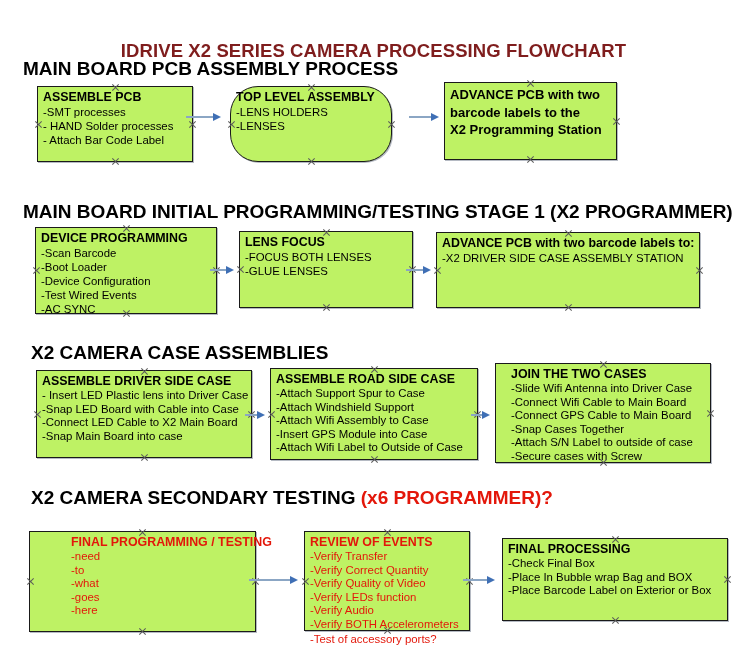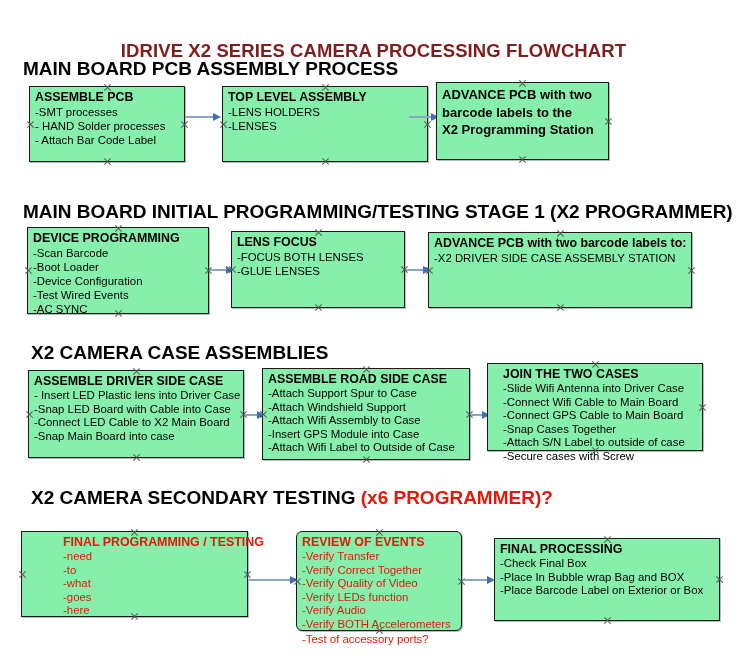--- a/index.html
+++ b/index.html
@@ -40,26 +40,27 @@
     color: #000;
     white-space: nowrap;
   }
   .section-heading .accent {
     color: #e3170a;
   }
 
   
   .node {
     position: absolute;
-    background: #86efac;
+    background: #bef264;
     border: 1.3px solid #1a1a1a;
     box-sizing: border-box;
     box-shadow: 1px 1px 0 rgba(120,130,145,0.55);
     padding: 3px 4px 2px 5px;
     overflow: visible;
+    margin-left: 8px;
   }
   .node .node-title {
     font-size: 12.4px;
     font-weight: bold;
     line-height: 15px;
     white-space: nowrap;
     color: #000;
   }
   .node .node-line {
     font-size: 11.4px;
@@ -153,21 +154,21 @@
   <span class="handle" style="left:50%; top:100%;"></span>
   <span class="handle" style="left:0; top:50%;"></span>
   <span class="handle" style="left:100%; top:50%;"></span>
 </div>
 
 <div class="connector" style="left:186px; top:112px; width:35px;">
   <span class="shaft"></span>
   <span class="head"></span>
 </div>
 
-<div class="node" style="left:222px; top:86px; width:206px; height:76px;">
+<div class="node" style="left:222px; top:86px; width:162px; height:76px;border-radius:28px;">
   <div class="node-title">TOP LEVEL ASSEMBLY</div>
   <div class="node-line">-LENS HOLDERS</div>
   <div class="node-line">-LENSES</div>
   <span class="handle" style="left:50%; top:0;"></span>
   <span class="handle" style="left:50%; top:100%;"></span>
   <span class="handle" style="left:0; top:50%;"></span>
   <span class="handle" style="left:100%; top:50%;"></span>
 </div>
 
 <div class="connector" style="left:409px; top:112px; width:30px;">
@@ -262,59 +263,59 @@
   <span class="handle" style="left:50%; top:100%;"></span>
   <span class="handle" style="left:0; top:50%;"></span>
   <span class="handle" style="left:100%; top:50%;"></span>
 </div>
 
 <div class="connector" style="left:471px; top:410px; width:19px;">
   <span class="shaft"></span>
   <span class="head"></span>
 </div>
 
-<div class="node tight" style="left:487px; top:363px; width:216px; height:88px;padding-left:15px;">
+<div class="node tight" style="left:487px; top:363px; width:216px; height:100px;padding-left:15px;">
   <div class="node-title">JOIN THE TWO CASES</div>
   <div class="node-line">-Slide Wifi Antenna into Driver Case</div>
   <div class="node-line">-Connect Wifi Cable to Main Board</div>
   <div class="node-line">-Connect GPS Cable to Main Board</div>
   <div class="node-line">-Snap Cases Together</div>
   <div class="node-line">-Attach S/N Label to outside of case</div>
   <div class="node-line">-Secure cases with Screw</div>
   <span class="handle" style="left:50%; top:0;"></span>
   <span class="handle" style="left:50%; top:100%;"></span>
   <span class="handle" style="left:100%; top:50%;"></span>
 </div>
 
 <div class="section-heading" style="left:31px; top:487px;">
   <span>X2 CAMERA SECONDARY TESTING </span><span class="accent">(x6 PROGRAMMER)?</span>
 </div>
 
-<div class="node red tight" style="left:21px; top:531px; width:227px; height:86px;padding-left:41px;">
+<div class="node red tight" style="left:21px; top:531px; width:227px; height:101px;padding-left:41px;">
   <div class="node-title">FINAL PROGRAMMING / TESTING</div>
   <div class="node-line">-need</div>
   <div class="node-line">-to</div>
   <div class="node-line">-what</div>
   <div class="node-line">-goes</div>
   <div class="node-line">-here</div>
   <span class="handle" style="left:50%; top:0;"></span>
   <span class="handle" style="left:50%; top:100%;"></span>
   <span class="handle" style="left:0; top:50%;"></span>
   <span class="handle" style="left:100%; top:50%;"></span>
 </div>
 
 <div class="connector" style="left:249px; top:575px; width:49px;">
   <span class="shaft"></span>
   <span class="head"></span>
 </div>
 
-<div class="node red tight" style="left:296px; top:531px; width:166px; height:100px;border-radius:6px;">
+<div class="node red tight" style="left:296px; top:531px; width:166px; height:100px;">
   <div class="node-title">REVIEW OF EVENTS</div>
   <div class="node-line">-Verify Transfer</div>
-  <div class="node-line">-Verify Correct Together</div>
+  <div class="node-line">-Verify Correct Quantity</div>
   <div class="node-line">-Verify Quality of Video</div>
   <div class="node-line">-Verify LEDs function</div>
   <div class="node-line">-Verify Audio</div>
   <div class="node-line">-Verify BOTH Accelerometers</div>
   <div class="overflow-line" style="top:100px;">-Test of accessory ports?</div>
   <span class="handle" style="left:50%; top:0;"></span>
   <span class="handle" style="left:50%; top:100%;"></span>
   <span class="handle" style="left:0; top:50%;"></span>
   <span class="handle" style="left:100%; top:50%;"></span>
 </div>

